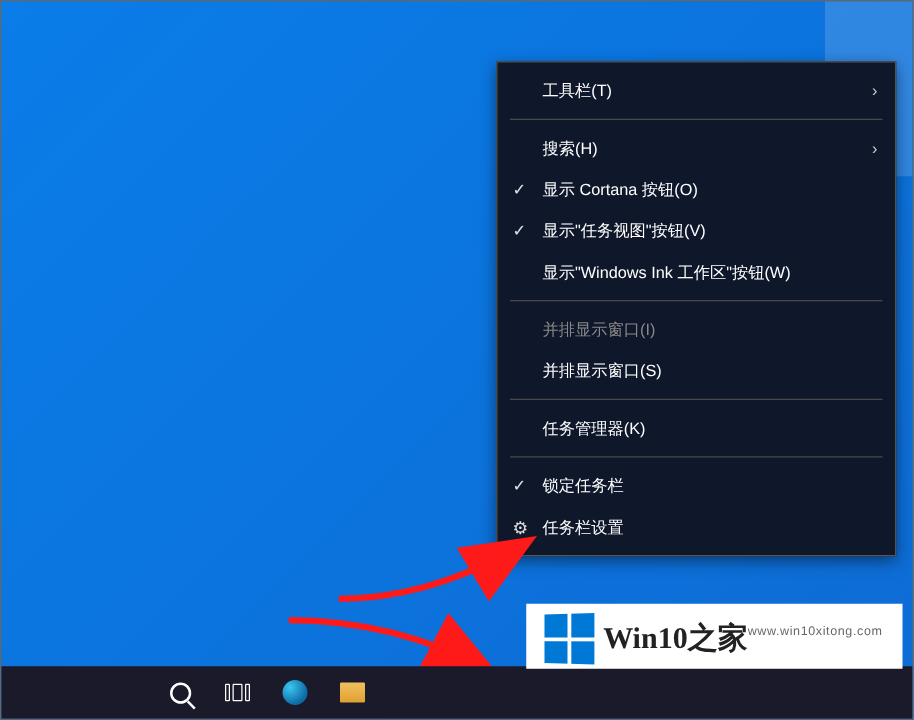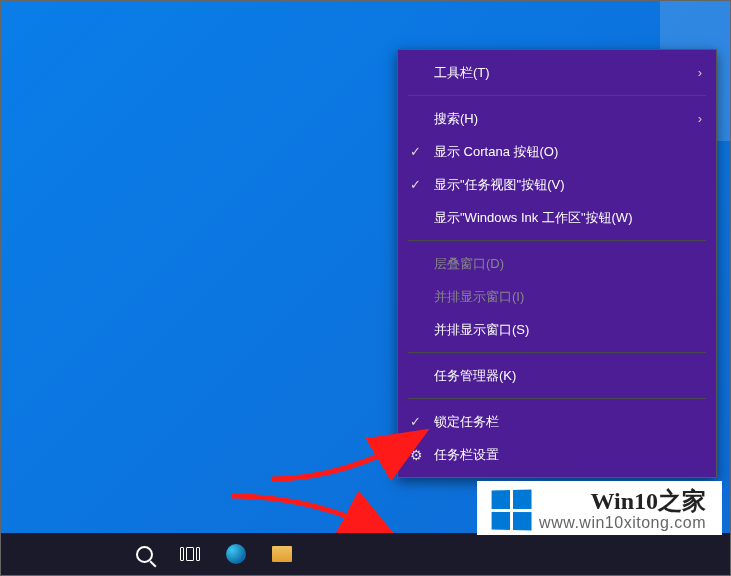--- a/index.html
+++ b/index.html
@@ -13,21 +13,21 @@
   }
   .desktop-decor {
     position: absolute; right: 0; top: 0;
     width: 70px; height: 140px;
     background: rgba(255,255,255,0.15);
   }
   .context-menu {
     position: absolute;
     left: 396px; top: 48px;
     width: 320px;
-    background: #4c1d95;
+    background: #0f172a;
     color: #fff;
     padding: 6px 0;
     font-size: 13px;
     box-shadow: 0 4px 12px rgba(0,0,0,0.5);
     border: 1px solid #555;
   }
   .menu-item {
     display: flex;
     align-items: center;
     height: 33px;
@@ -116,23 +116,23 @@
   }
   .winlogo {
     width: 40px; height: 40px;
     display: grid;
     grid-template-columns: 1fr 1fr;
     grid-template-rows: 1fr 1fr;
     gap: 3px;
     transform: perspective(50px) rotateY(-4deg);
   }
   .winlogo div { background: #0078d6; }
-  .watermark-text { display: flex; flex-direction: column; line-height: 1.0; align-items: flex-end; }
+  .watermark-text { display: flex; flex-direction: row; line-height: 1.0; }
   .watermark-text .big { font-size: 24px; font-weight: 600; color: #222; font-family: "Microsoft YaHei"; }
-  .watermark-text .small { font-size: 16px; color: #666; letter-spacing: 0.5px; margin-top:2px;}
+  .watermark-text .small { font-size: 10px; color: #666; letter-spacing: 0.5px; margin-top:2px;}
 </style>
 </head>
 <body>
 
 <div class="desktop-decor"></div>
 
 <div class="context-menu">
   <div class="menu-item">
     <span>工具栏(T)</span>
     <span class="arrow">›</span>
@@ -149,23 +149,20 @@
   </div>
   <div class="menu-item">
     <span class="check">✓</span>
     <span>显示"任务视图"按钮(V)</span>
   </div>
   <div class="menu-item">
     <span>显示"Windows Ink 工作区"按钮(W)</span>
   </div>
   <div class="divider"></div>
 
-  <div class="menu-item disabled">
-    <span>层叠窗口(D)</span>
-  </div>
   <div class="menu-item disabled">
     <span>并排显示窗口(I)</span>
   </div>
   <div class="menu-item">
     <span>并排显示窗口(S)</span>
   </div>
   <div class="divider"></div>
 
   <div class="menu-item">
     <span>任务管理器(K)</span>

